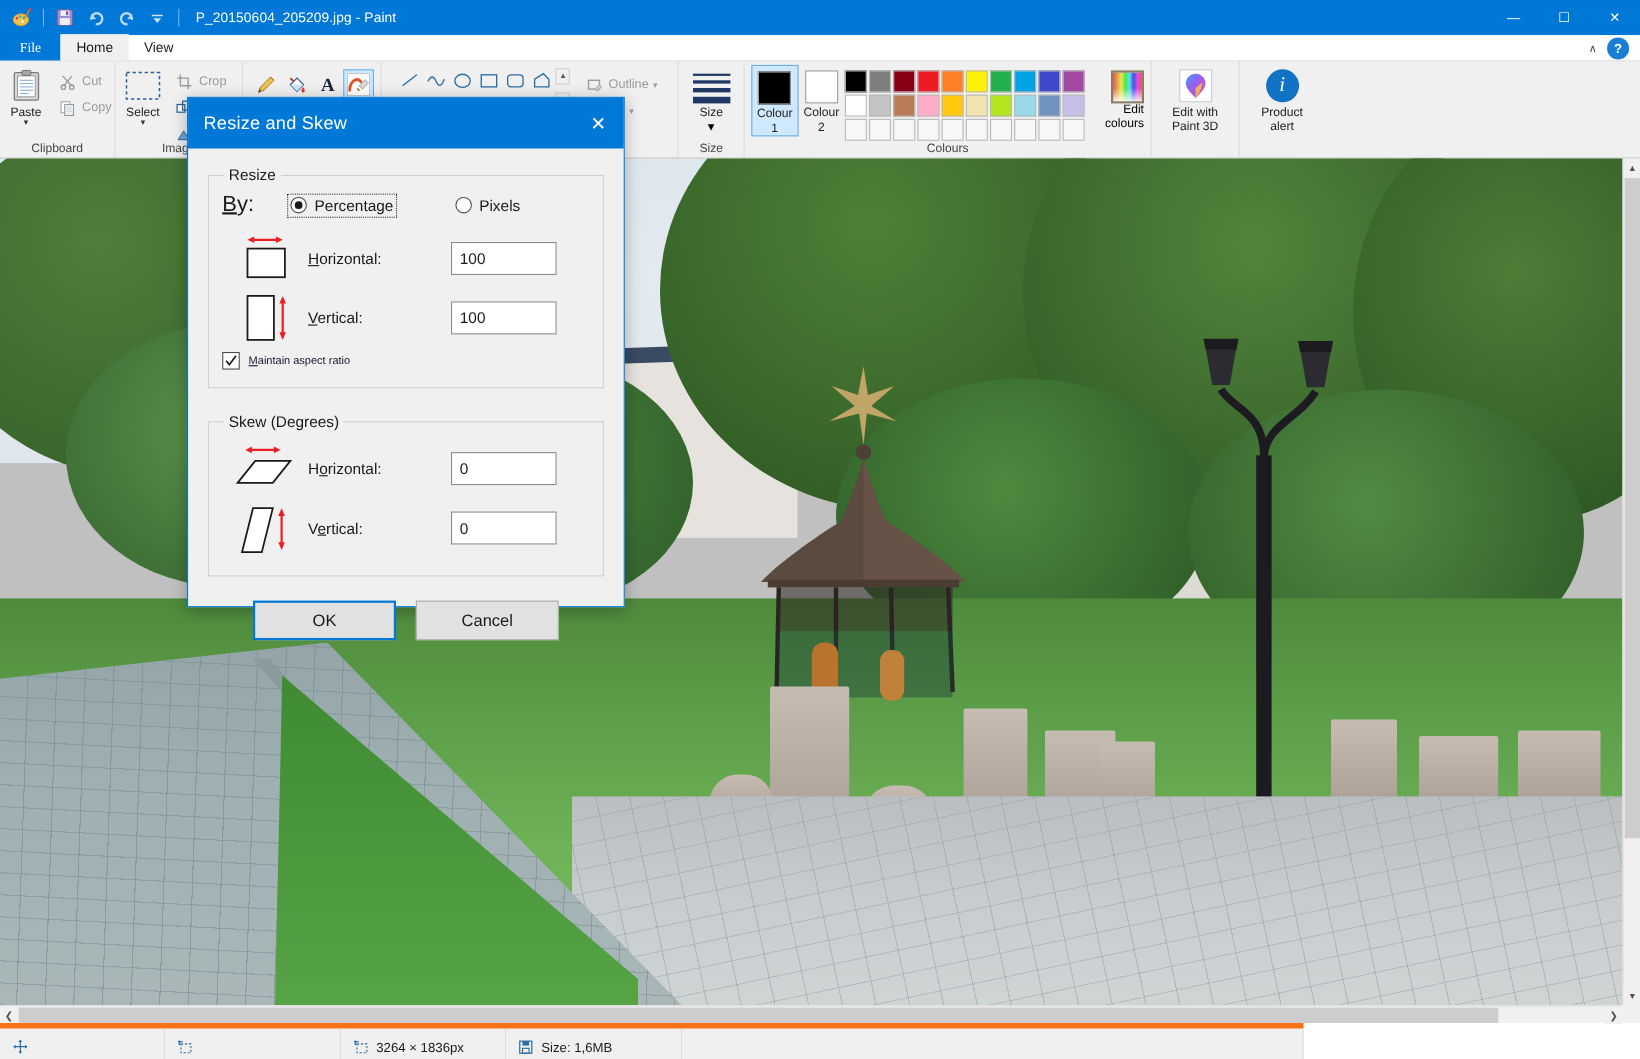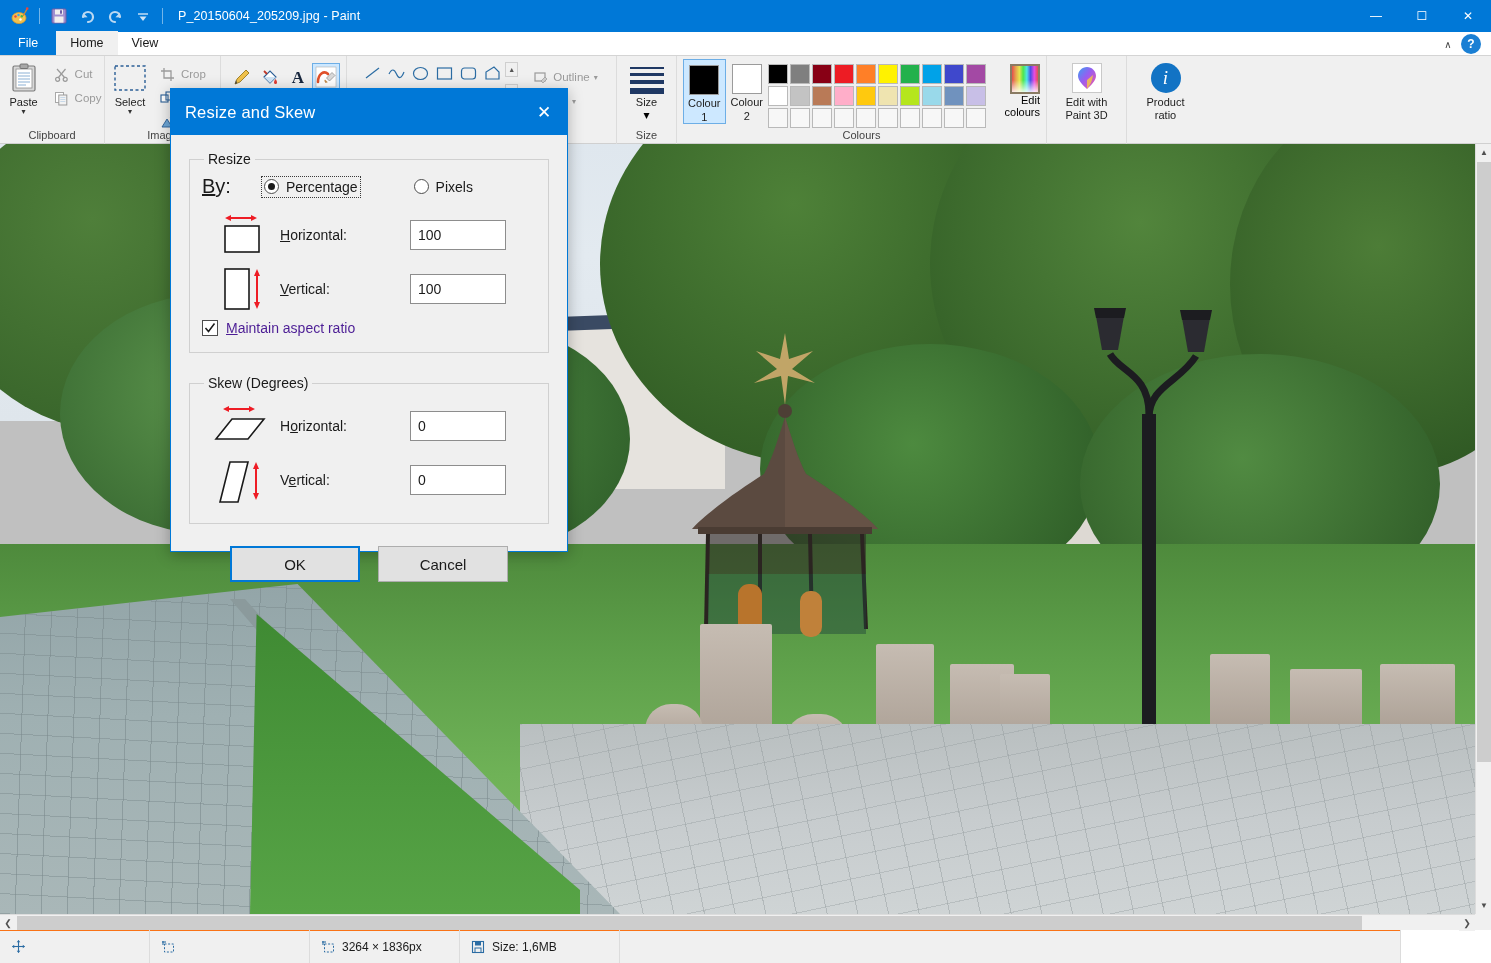--- a/index.html
+++ b/index.html
@@ -48,21 +48,21 @@
   
   .tabstrip {
     position: absolute; left: 0; top: 32px; width: 1491px; height: 24px;
     background: #ffffff; display: flex; align-items: flex-end;
     border-bottom: 1px solid #d4d4d4;
   }
   .tab {
     padding: 0 14px; height: 24px; line-height: 24px; font-size: 12.5px;
     color: #1a1a1a; cursor: default; position: relative;
   }
-  .tab.file { color: #ffffff; background: #0078d7; padding: 0 18px; }
+  .tab.file { color: #ffffff; background: #0078d7; padding: 0 18px; font-family: Liberation Serif, serif; }
   .tab.active { background: #f0f0f0; }
   .tab-right {
     position: absolute; right: 4px; top: 0; height: 24px;
     display: flex; align-items: center;
   }
   .chev-up {
     width: 22px; height: 22px; display: flex; align-items: center; justify-content: center;
     color: #444; font-size: 10px; cursor: default;
   }
   .help-btn {
@@ -225,23 +225,23 @@
     position: absolute; display: flex; align-items: center; justify-content: center;
     font-size: 8px; color: #505050; cursor: default; background: #f0f0f0;
   }
   .sb-thumb { position: absolute; background: #cdcdcd; cursor: default; }
   .corner-box {
     position: absolute; right: 0; top: 914px; width: 16px; height: 16px; background: #f0f0f0;
   }
 
   
   .statusbar {
-    position: absolute; left: 0; top: 930px; width: 1401px; height: 33px;
-    background: #f0f0f0; border-top: 1px solid #f97316;
-    display: flex; align-items: flex-end; font-size: 12px; color: #1a1a1a;
+    position: absolute; left: 0; top: 930px; width: 1185px; height: 33px;
+    background: #f0f0f0; border-top: 5px solid #f97316;
+    display: flex; align-items: flex-start; font-size: 12px; color: #1a1a1a;
   }
   .st-cell {
     height: 33px; display: flex; align-items: center; gap: 6px;
     padding: 0 10px; border-right: 1px solid #dcdcdc;
   }
   .st-icon { width: 16px; height: 16px; display: flex; align-items: center; justify-content: center; }
   .zoomwrap {
     margin-left: auto; display: flex; align-items: center; gap: 8px;
     padding-right: 10px; height: 33px;
   }
@@ -319,21 +319,21 @@
     width: 96px; height: 30px; border: 1px solid #8d8d8d; background: #fff;
     font-family: "Liberation Sans", sans-serif; font-size: 14px; color: #1a1a1a;
     padding: 0 7px; outline: none;
   }
 
   .chk-row { display: flex; align-items: center; gap: 8px; margin-top: 4px; cursor: default; }
   .chkbox {
     width: 16px; height: 16px; border: 1px solid #4d4d4d; background: #fff;
     display: flex; align-items: center; justify-content: center; flex: none;
   }
-  .chk-label { font-size: 14px; color: #4c1d95; }
+  .chk-label { font-size: 10px; color: #0f172a; }
   .chk-label u { text-decoration: underline; }
 
   .dlg-buttons {
     display: flex; justify-content: center; gap: 18px; margin-top: 4px;
   }
   .dbtn {
     width: 130px; height: 36px; font-family: "Liberation Sans", sans-serif;
     font-size: 15px; color: #1a1a1a; background: #e1e1e1;
     border: 1px solid #adadad; cursor: default;
   }
@@ -741,21 +741,21 @@
       </div>
     </div>
 
     <div class="rgroup" style="width:78px">
       <div class="rgroup-body">
         <div class="bigbtn" style="width:68px">
           <div class="ico">
             <div class="alert-ico">i</div>
           </div>
           <div class="lbl">Product</div>
-          <div class="lbl">ratio</div>
+          <div class="lbl">alert</div>
         </div>
       </div>
     </div>
   </div>
 
   <div class="canvas-area">
     <div class="photo">
       <div class="sky"></div>
 
       <div class="bldg" style="left:555px;top:175px;width:170px;height:170px;"></div>

